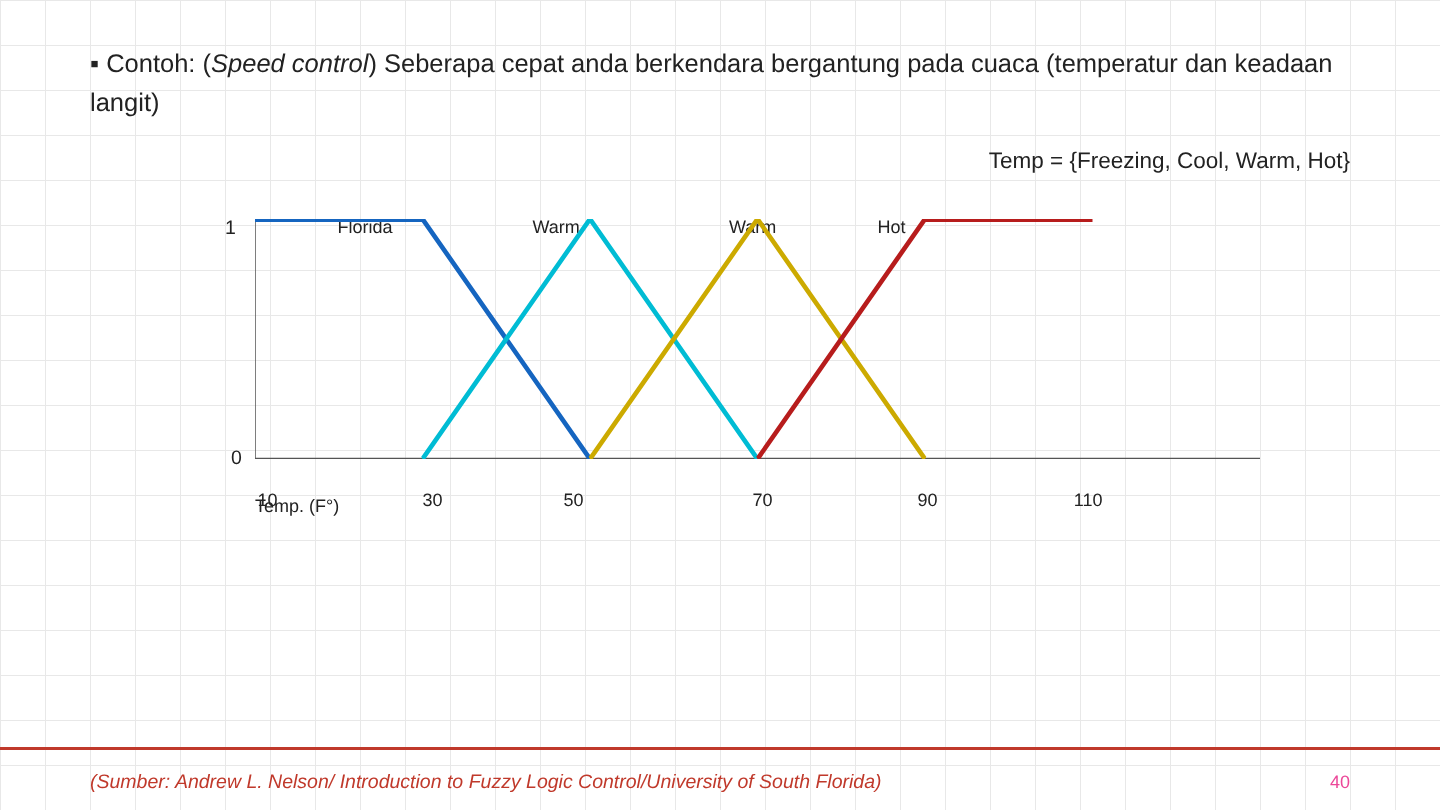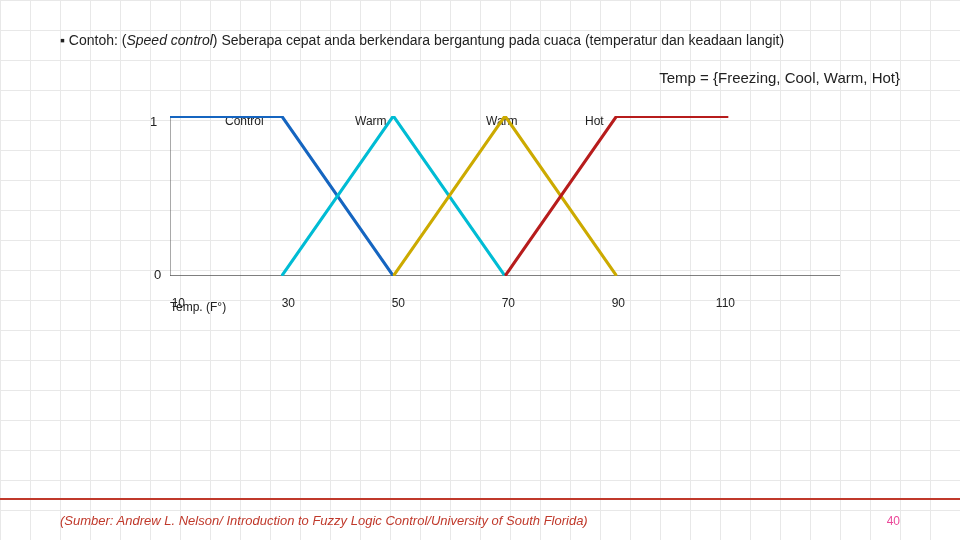--- a/index.html
+++ b/index.html
@@ -26,21 +26,21 @@
         linear-gradient(to right, #e8e8e8 1px, transparent 1px),
         linear-gradient(to bottom, #e8e8e8 1px, transparent 1px);
       background-size: 30px 30px;
       z-index: 0;
     }
     .content {
       position: relative;
       z-index: 1;
     }
     .bullet-point {
-      font-size: 14px;
+      font-size: 17px;
       color: #222;
       line-height: 1.5;
       margin-bottom: 18px;
     }
     .bullet-point::before {
       content: '▪ ';
       color: #222;
     }
     .italic {
       font-style: italic;
@@ -153,21 +153,21 @@
     <div class="bullet-point">
       <span>Contoh: (</span><span class="italic">Speed control</span><span>) Seberapa cepat anda berkendara bergantung pada cuaca (temperatur dan keadaan langit)</span>
     </div>
 
     <div class="temp-label">Temp = {Freezing, Cool, Warm, Hot}</div>
 
     <div class="chart-area">
       <div class="chart-inner">
 
         <div class="membership-labels">
-          <span class="mem-label" style="left: 55px;">Control</span>
+          <span class="mem-label" style="left: 55px;">Florida</span>
           <span class="mem-label" style="left: 185px;">Warm</span>
           <span class="mem-label" style="left: 316px;">Warm</span>
           <span class="mem-label" style="left: 415px;">Hot</span>
         </div>
 
         <div class="y-label-1">1</div>
         <div class="y-label-0">0</div>
 
         <svg class="chart-svg" viewBox="0 0 660 100" preserveAspectRatio="none">
 
@@ -180,21 +180,21 @@
           <polyline points="110,100 220,0 330,100" fill="none" stroke="#00BCD4" stroke-width="2.5"></polyline>
 
           <polyline points="220,100 330,0 440,100" fill="none" stroke="#CCAA00" stroke-width="2.5"></polyline>
 
           <polyline points="330,100 440,0 550,0" fill="none" stroke="#B71C1C" stroke-width="2.5"></polyline>
         </svg>
 
         <div class="x-labels">
           <span class="x-label" style="position:absolute; left: 0px;">10</span>
           <span class="x-label" style="position:absolute; left: 110px;">30</span>
-          <span class="x-label" style="position:absolute; left: 220px;">50</span>
+          <span class="x-label" style="position:absolute; left: 204px;">50</span>
           <span class="x-label" style="position:absolute; left: 330px;">70</span>
           <span class="x-label" style="position:absolute; left: 440px;">90</span>
           <span class="x-label" style="position:absolute; left: 550px;">110</span>
         </div>
 
         <div class="x-axis-title" style="position:absolute; bottom:2px; left:50px; right:0; text-align:left;">Temp. (F°)</div>
 
       </div>
     </div>
 

